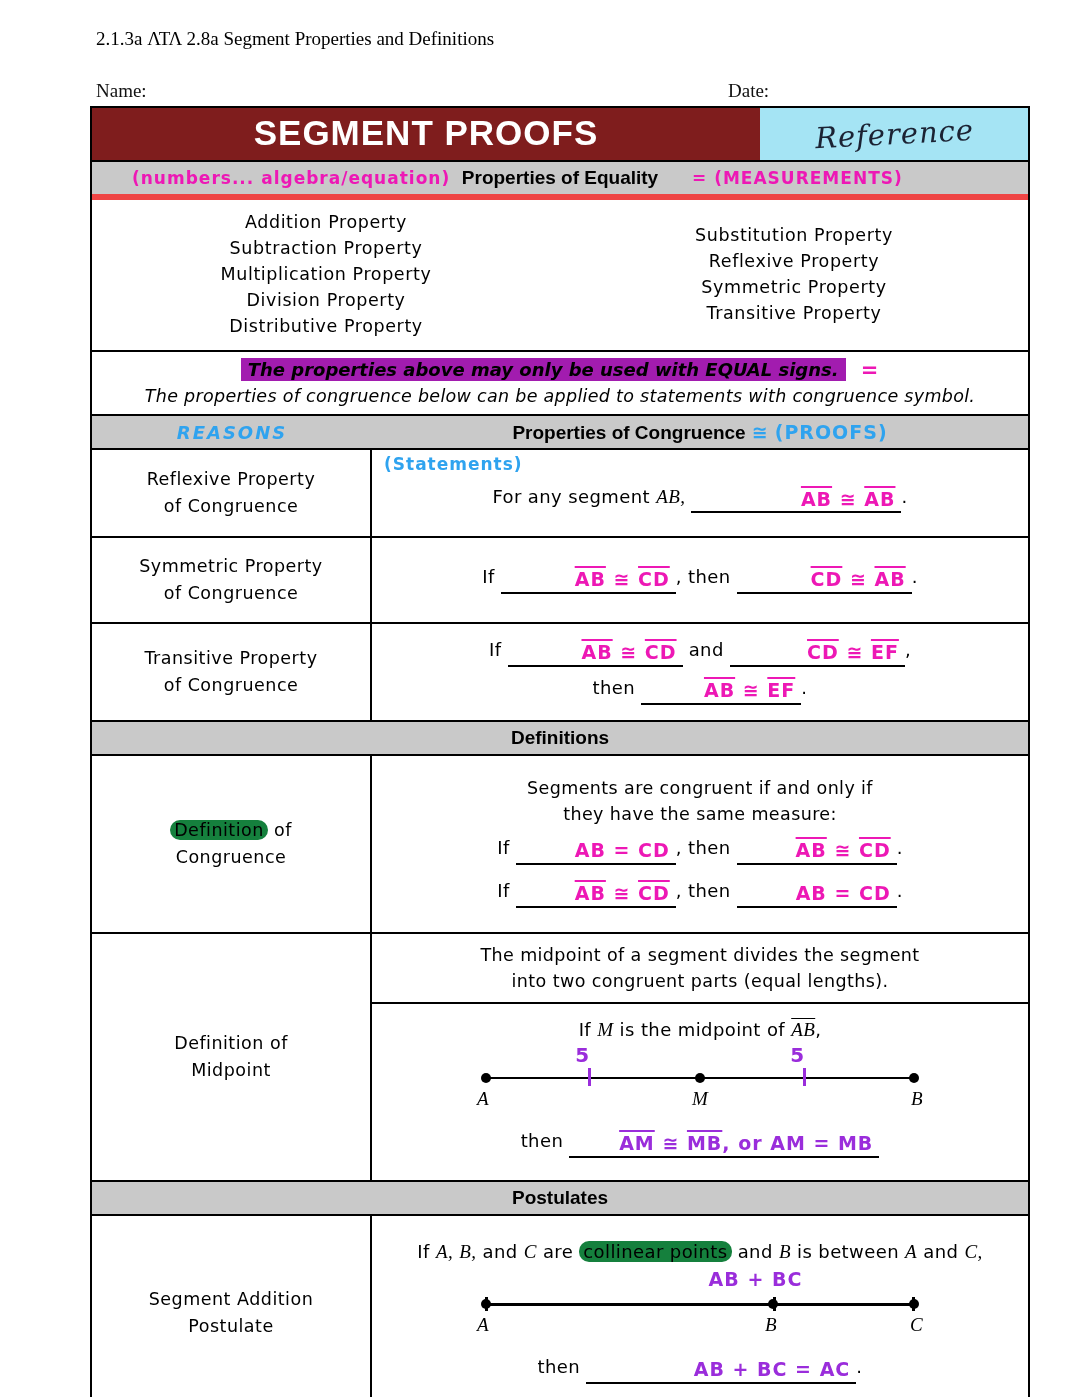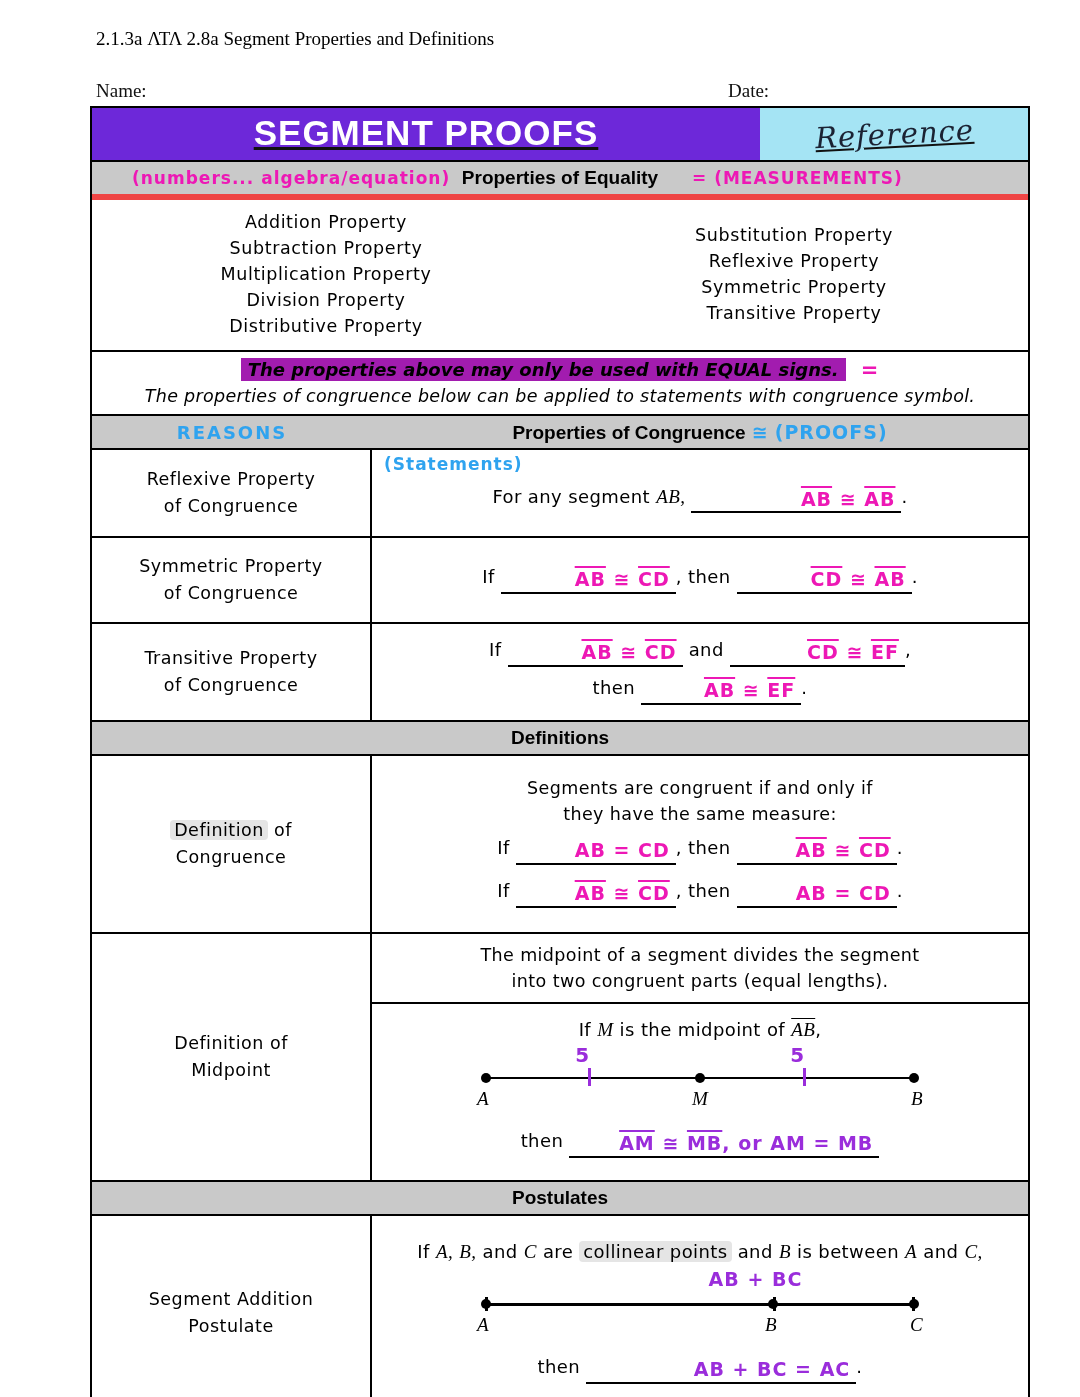--- a/index.html
+++ b/index.html
@@ -6,48 +6,48 @@
   body { background:#ffffff; font-family:"DejaVu Sans", sans-serif; }
   .page { position:relative; width:1080px; height:1397px; background:#fff; color:#111; overflow:hidden; }
 
   .course { position:absolute; top:28px; left:96px; font-family:"Liberation Serif", serif; font-size:19px; color:#000; }
   .name-label { position:absolute; top:80px; left:96px; font-family:"Liberation Serif", serif; font-size:19px; }
   .date-label { position:absolute; top:80px; left:728px; font-family:"Liberation Serif", serif; font-size:19px; }
 
   .sheet { position:absolute; top:106px; left:90px; width:940px; border:2px solid #000; background:#fff; }
 
   
-  .banner { display:flex; background:#6d28d9; height:52px;text-decoration:underline; }
+  .banner { display:flex; background:#7f1d1d; height:52px; }
   .banner-title { flex:1; color:#fff; font-family:"Liberation Sans", sans-serif; font-weight:bold; font-size:35px; text-align:center; line-height:50px; letter-spacing:1px; }
   .ref-box { width:268px; background:#a5e4f4; display:flex; align-items:center; justify-content:center; }
   .ref-script { font-family:"DejaVu Serif", serif; font-style:italic; font-size:29px; color:#1b2233; transform:rotate(-3deg); letter-spacing:1px; }
 
   
   .gray-row { position:relative; background:#c9c9c9; border-top:2px solid #000; height:34px; }
   .center-title { position:absolute; left:0; right:0; top:5px; text-align:center; font-family:"Liberation Sans", sans-serif; font-weight:bold; font-size:19px; color:#000; }
 
   .hand { font-weight:bold; letter-spacing:1px; }
   .pink { color:#ed18b5; }
   .blue { color:#2fa3ef; }
   .purple { color:#9a2ddb; }
-  .hl-cyan { background:#e5e5e5; padding:0 4px; border-radius:4px; }
+  .hl-cyan { background:#15803d; padding:0 4px; border-radius:10px; }
 
   .eq-left { position:absolute; left:40px; top:6px; font-size:17px; }
   .eq-right { position:absolute; left:600px; top:6px; font-size:17px; }
 
   .props-row { display:flex; border-top:6px solid #ef4444; padding:9px 0 11px; }
   .props-col { flex:1; display:flex; flex-direction:column; justify-content:center; text-align:center; font-size:17.5px; line-height:26px; letter-spacing:0.6px; color:#000; }
 
   .note-row { border-top:2px solid #000; text-align:center; padding:6px 0 8px; }
   .note-hl { background:#a21caf; font-style:italic; font-weight:bold; font-size:18px; padding:1px 7px; color:#000; }
   .eqmark { font-size:21px; margin-left:10px; vertical-align:-1px; }
   .note-line2 { font-style:italic; font-size:17.5px; margin-top:4px; letter-spacing:0.3px; color:#000; }
 
   .cong-head { display:flex; align-items:center; }
-  .reasons-label { width:280px; text-align:center; font-size:18px; letter-spacing:2px; }
+  .reasons-label { width:280px; text-align:center; font-size:18px; letter-spacing:2px;font-style:italic; }
   .cong-title-wrap { flex:1; text-align:center; font-size:19px; }
   .cong-title { font-family:"Liberation Sans", sans-serif; font-weight:bold; color:#000; }
   .cong-sym { font-size:19px; }
 
   .trow { display:grid; grid-template-columns:280px 1fr; border-top:2px solid #000; }
   .reason-cell { border-right:2px solid #000; display:flex; flex-direction:column; justify-content:center; text-align:center; font-size:17.5px; line-height:27px; padding:10px 6px; letter-spacing:0.5px; color:#000; }
   .stmt-cell { position:relative; display:flex; flex-direction:column; justify-content:center; text-align:center; font-size:18px; padding:10px 5px; letter-spacing:0.4px; color:#000; }
 
   .stm-note { position:absolute; top:4px; left:12px; font-size:17px; }
   .stmt-line { margin:5px 0; }

